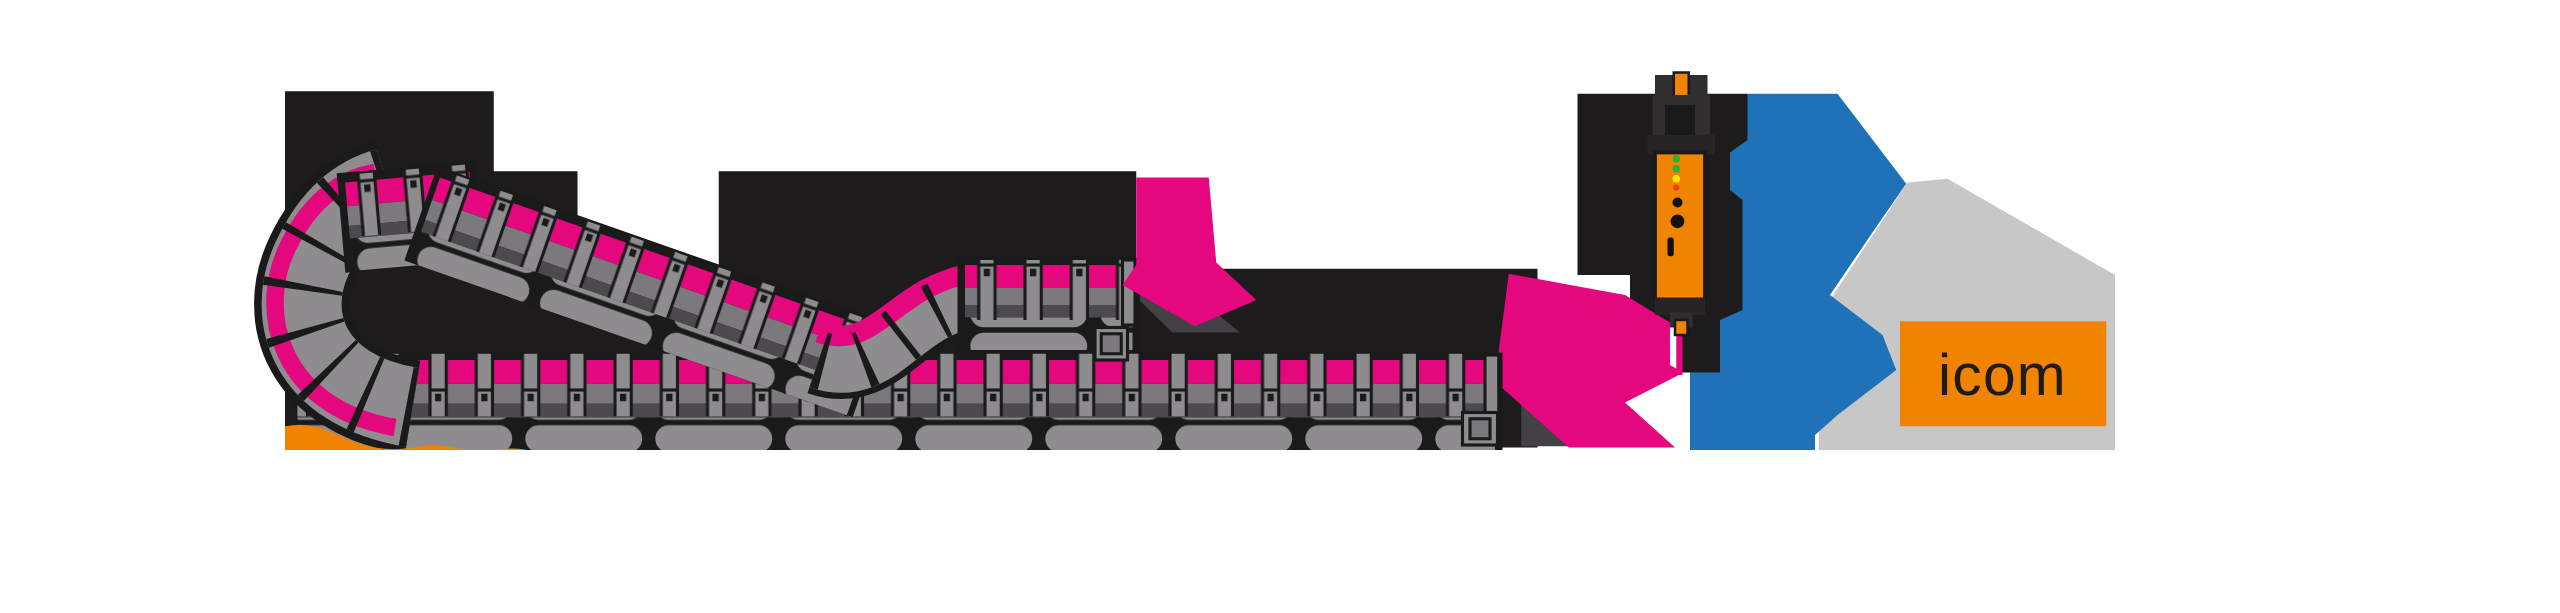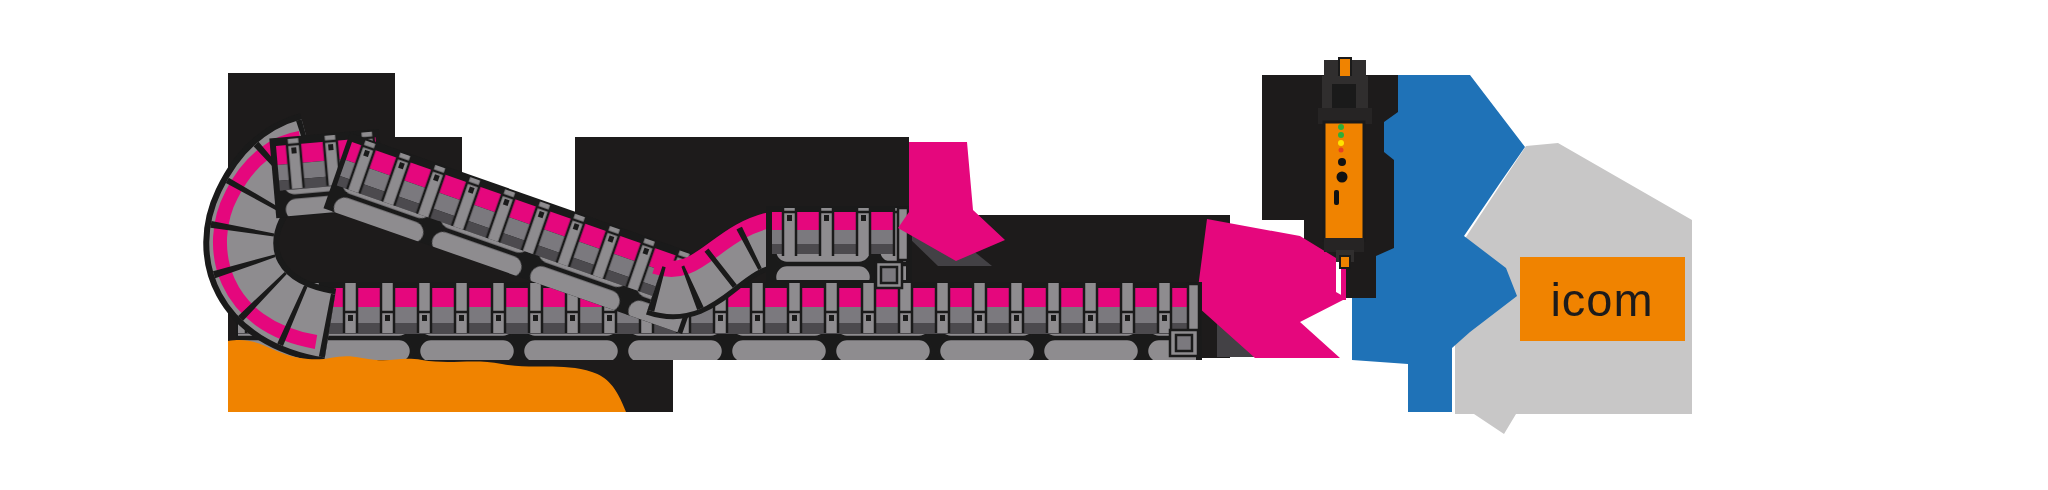--- a/index.html
+++ b/index.html
@@ -1,16 +1,16 @@
 <!DOCTYPE html>
 <html style="--background: #ffffff; --block_black: #1d1b1b; --outline: #1a1a1a; --chain_gray: #8e8c8f; --chain_gray_mid: #7b797e; --chain_gray_dark: #4c4a4e; --pink: #e5077d; --orange: #f08300; --blue: #1f72b7; --arrow_gray: #c8c7c7; --shadow_gray: #434145; --module_cap: #262424; --module_clamp: #302e2e;"><head>
 <meta charset="utf-8">
 <style>
   html,body{margin:0;padding:0;background:#ffffff;}
-  .stage{position:relative;width:2048px;height:490px;background:var(--background);overflow:hidden;
+  .stage{position:relative;width:2048px;height:360px;background:var(--background);overflow:hidden;
          font-family:"Liberation Sans", sans-serif;}
   svg{display:block;}
   .c-block{fill:var(--block_black);}
   .c-pink{fill:var(--pink);}
   .c-orange{fill:var(--orange);}
   .c-blue{fill:var(--blue);}
   .c-arrowgray{fill:var(--arrow_gray);}
   .c-shadow{fill:var(--shadow_gray);}
   .c-chain{fill:var(--chain_gray);}
   .c-chain-mid{fill:var(--chain_gray_mid);}

